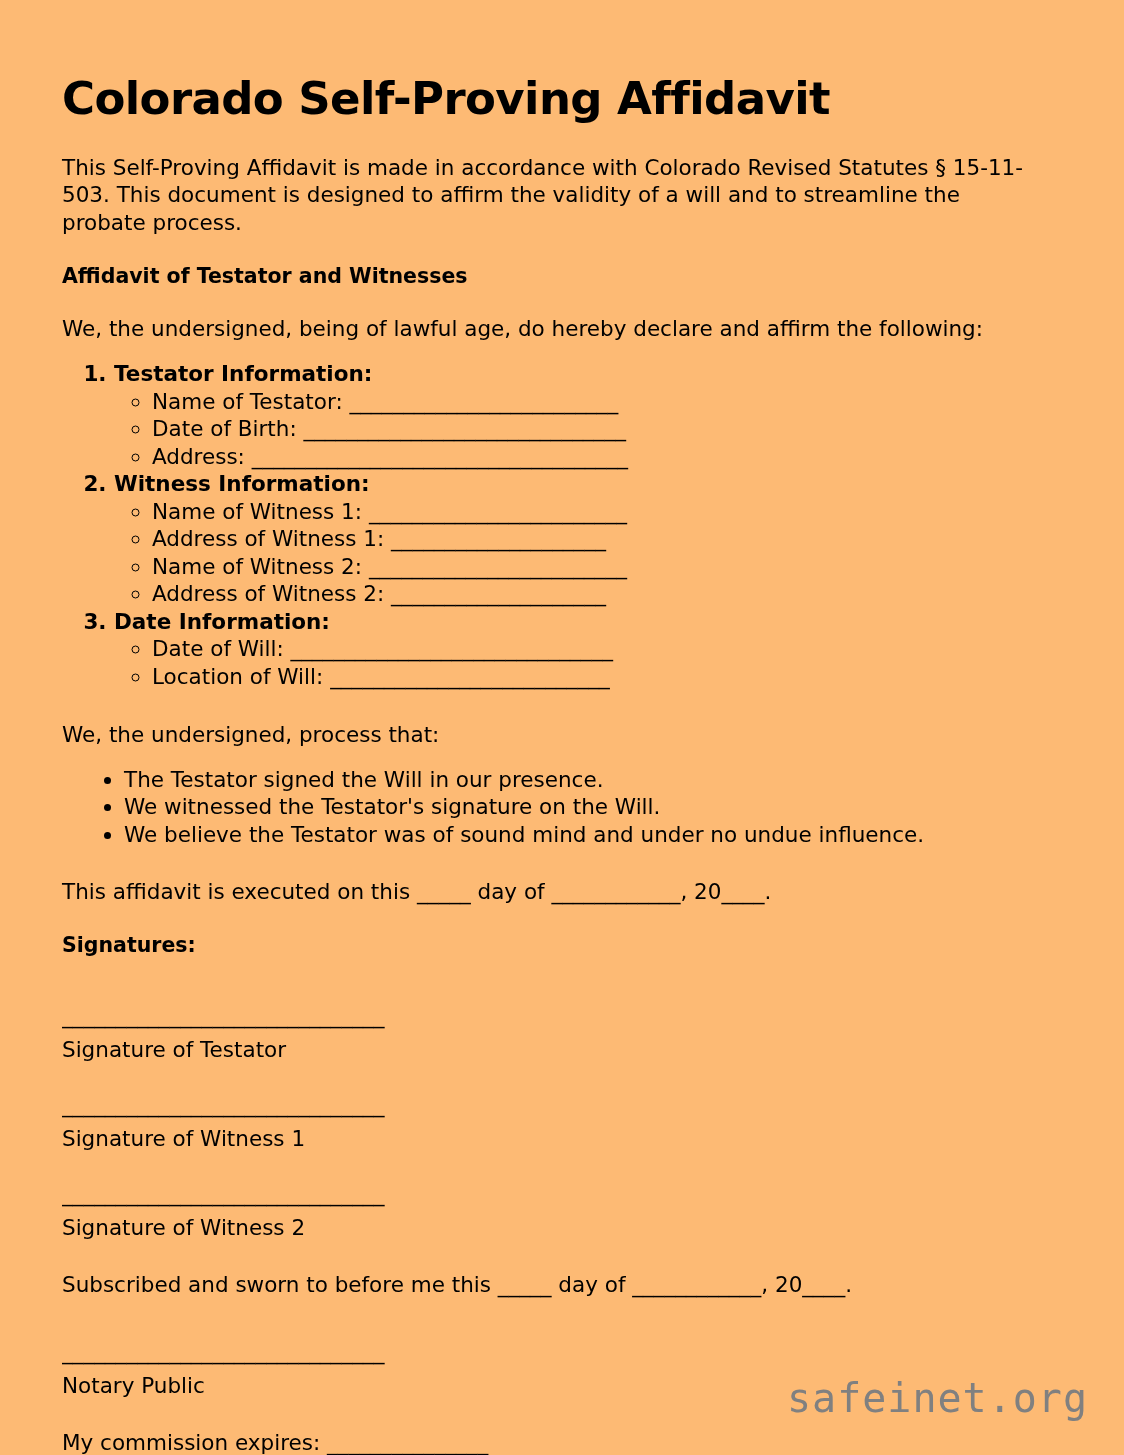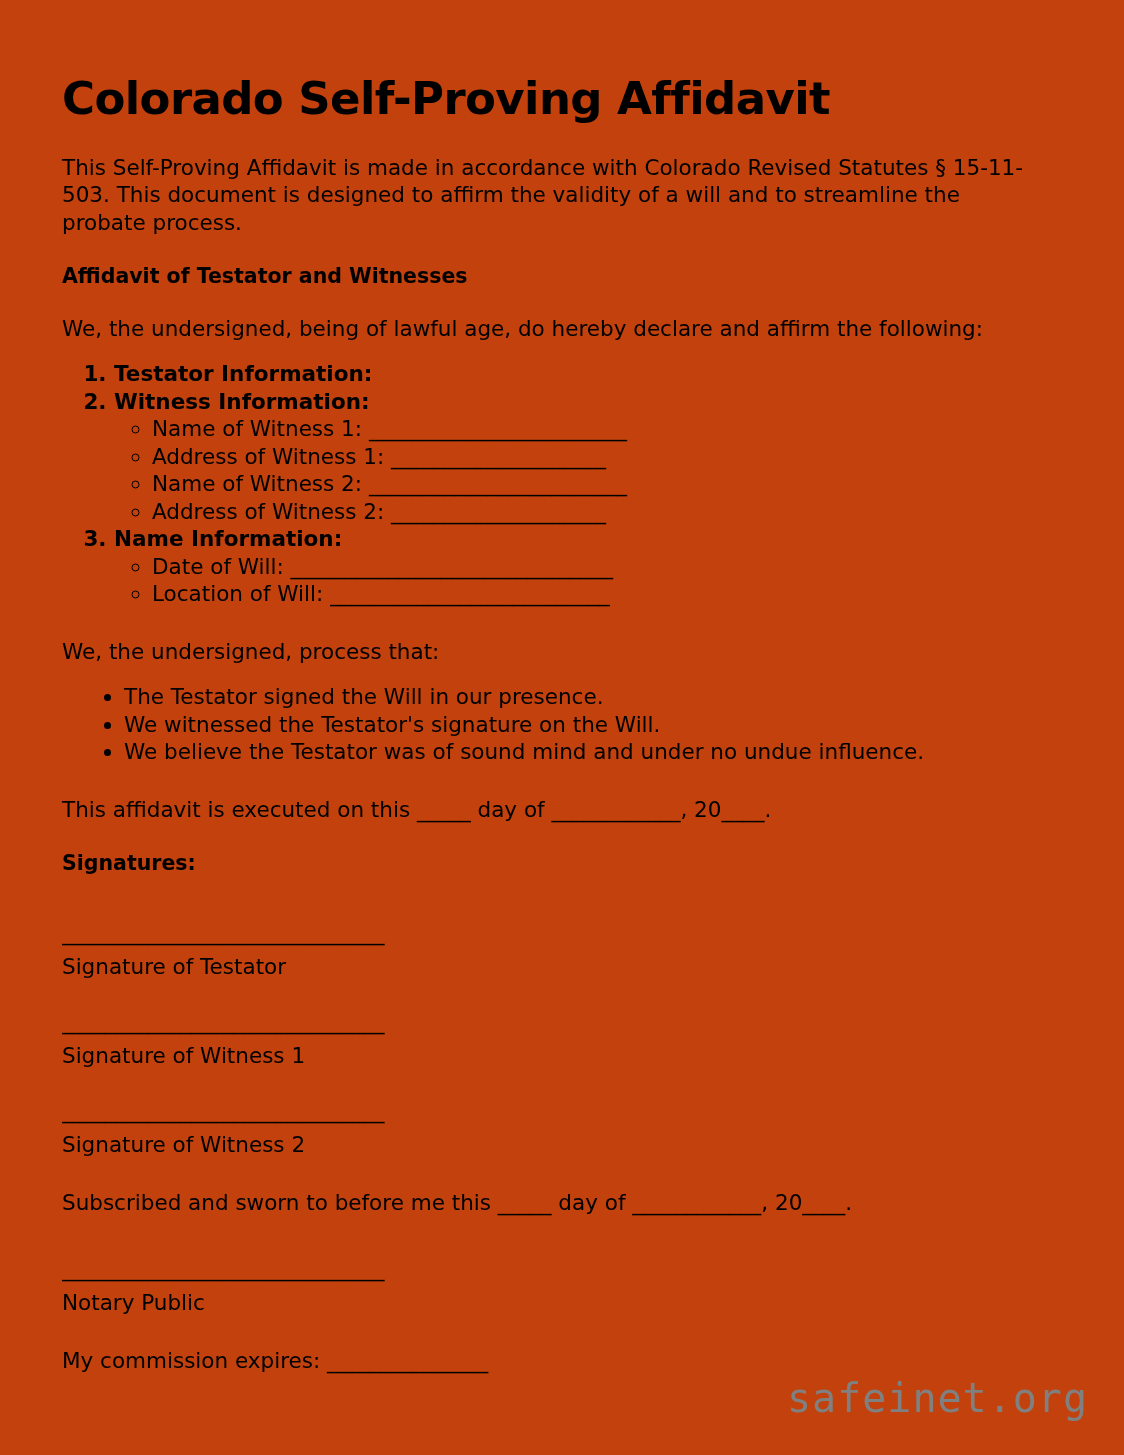--- a/index.html
+++ b/index.html
@@ -17,21 +17,21 @@
     overflow: hidden;
   }
   .page {
     position: absolute;
     left: 0;
     top: 0;
     width: 1124px;
     height: 1455px;
     box-sizing: border-box;
     padding: 62px 62px 0 62px;
-    background: #c2410c;
+    background: #fdba74;
   }
   h1.doc-title {
     font-size: 45px;
     font-weight: bold;
     letter-spacing: -0.6px;
     margin: 12px 0 0 0;
     line-height: 1.12;
     color: #000;
   }
   p.para {
@@ -139,34 +139,39 @@
   <p class="para">This Self-Proving Affidavit is made in accordance with Colorado Revised Statutes § 15-11-503. This document is designed to affirm the validity of a will and to streamline the probate process.</p>
 
   <div class="section-head">Affidavit of Testator and Witnesses</div>
 
   <p class="para tight">We, the undersigned, being of lawful age, do hereby declare and affirm the following:</p>
 
   <ol class="main-list">
 
     <li>
       <span class="li-label">Testator Information:</span>
+      <ul class="sub-list">
+        <li><span>Name of Testator:</span> <span class="blank">_________________________</span></li>
+        <li><span>Date of Birth:</span> <span class="blank">______________________________</span></li>
+        <li><span>Address:</span> <span class="blank">___________________________________</span></li>
+      </ul>
     </li>
 
     <li>
       <span class="li-label">Witness Information:</span>
       <ul class="sub-list">
         <li><span>Name of Witness 1:</span> <span class="blank">________________________</span></li>
         <li><span>Address of Witness 1:</span> <span class="blank">____________________</span></li>
         <li><span>Name of Witness 2:</span> <span class="blank">________________________</span></li>
         <li><span>Address of Witness 2:</span> <span class="blank">____________________</span></li>
       </ul>
     </li>
 
     <li>
-      <span class="li-label">Name Information:</span>
+      <span class="li-label">Date Information:</span>
       <ul class="sub-list">
         <li><span>Date of Will:</span> <span class="blank">______________________________</span></li>
         <li><span>Location of Will:</span> <span class="blank">__________________________</span></li>
       </ul>
     </li>
 
   </ol>
 
   <p class="para">We, the undersigned, process that:</p>
 

